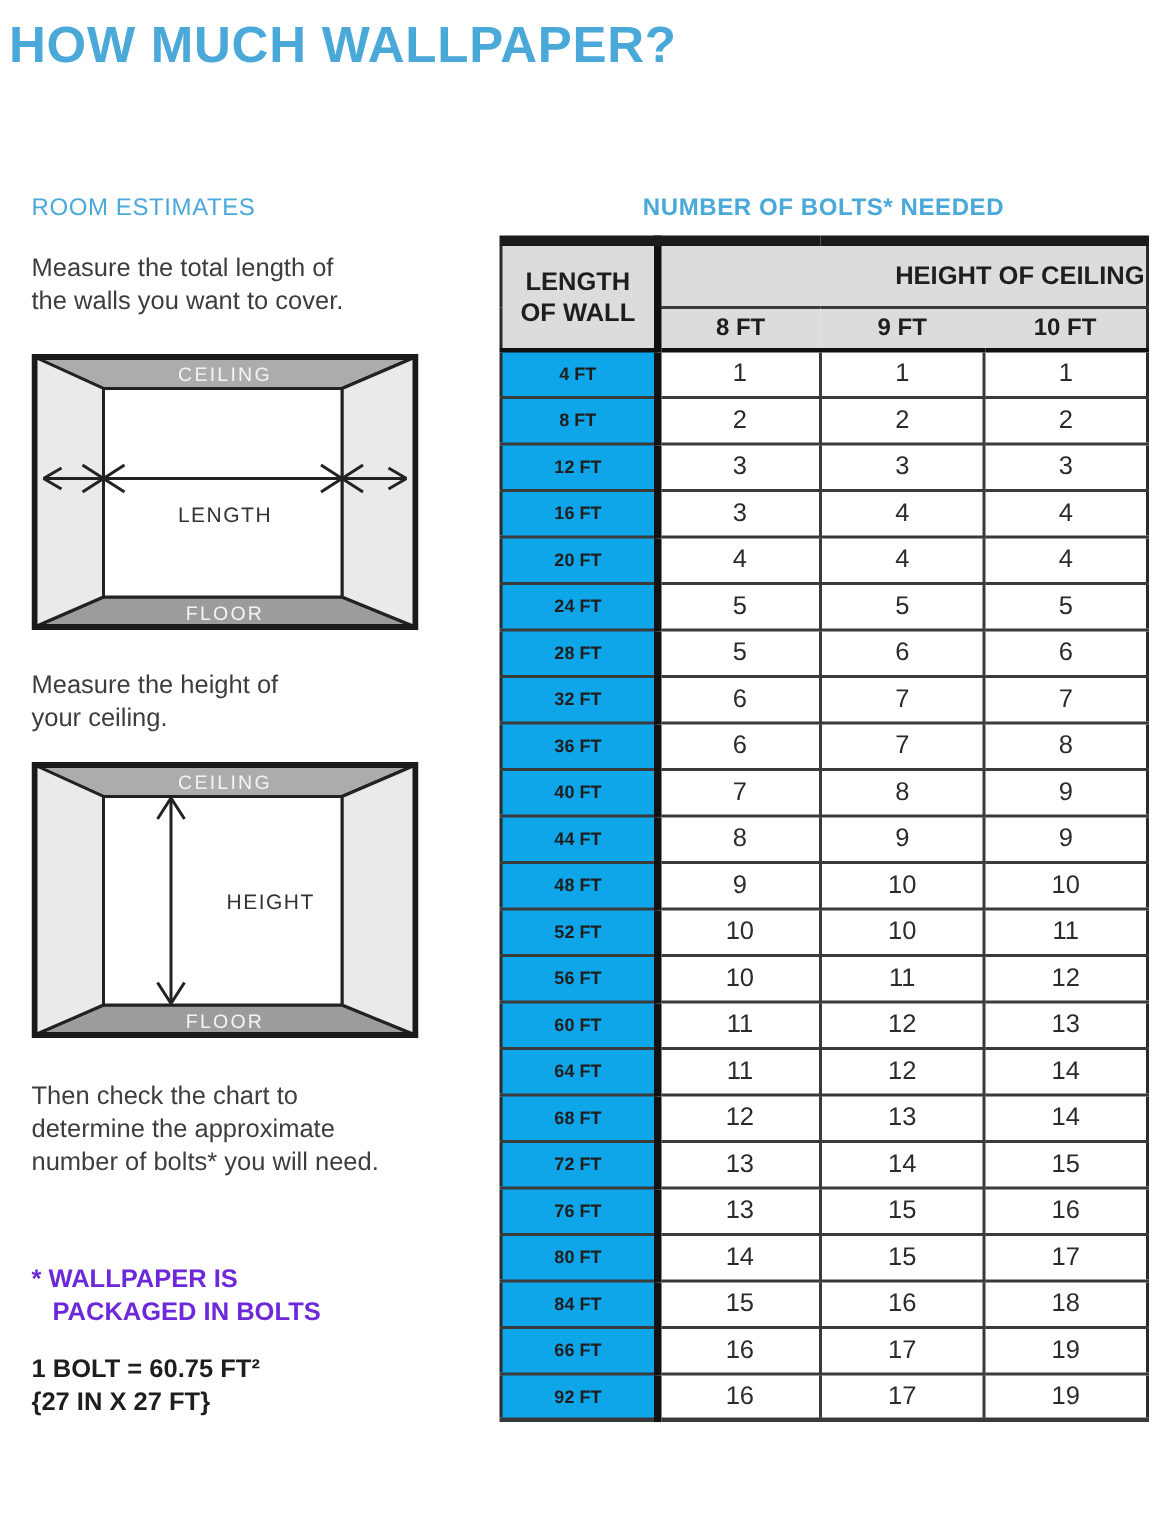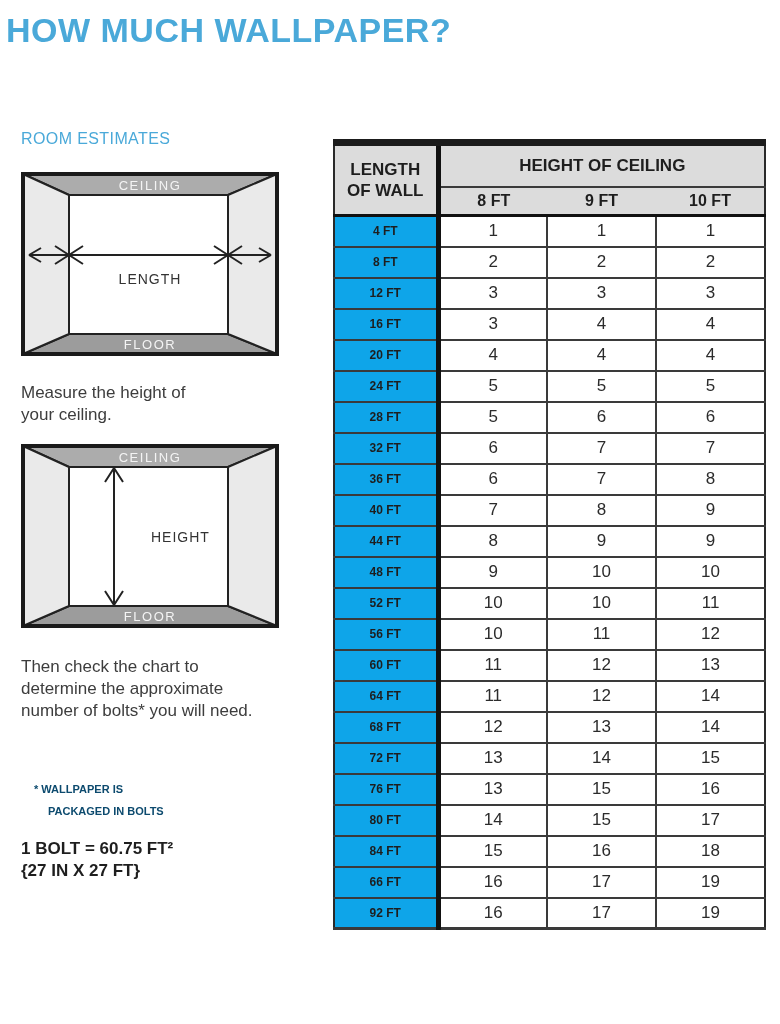--- a/index.html
+++ b/index.html
@@ -27,21 +27,21 @@
   .step {
     margin: 20px 0 0 0;
     font-size: 17px; line-height: 22px; color: #3d3d3d;
     white-space: pre-line;
   }
   .room-svg { display: block; margin-top: 24px; }
   .room-svg.second { margin-top: 18px; }
   .step.after-diagram { margin-top: 26px; }
   .step.last { margin-top: 28px; }
 
-  .footnote { margin-top: 56px; font-size: 11px; line-height: 22px; font-weight: bold; color: #0c4a6e; margin-left: 13px; }
+  .footnote { margin-top: 56px; font-size: 17px; line-height: 22px; font-weight: bold; color: #6d28d9; }
   .footnote .line2 { margin-left: 14px; }
   .bolt-info { margin-top: 16px; font-size: 17px; line-height: 22px; font-weight: bold; color: #1e1e1e; }
 
   
   .right-col { position: absolute; left: 333px; top: 130px; width: 432px; }
   .table-heading {
     text-align: center;
     font-size: 16px; font-weight: bold; letter-spacing: 0.4px;
     color: #4aa9d9;
   }
@@ -64,21 +64,21 @@
     border-bottom: 3px solid #111;
     font-size: 17px; font-weight: bold; color: #1e1e1e;
     white-space: pre-line; line-height: 21px;
     text-align: center; vertical-align: middle;
   }
   th.group {
     background: #dcdcdc;
     height: 44px;
     border-bottom: 2px solid #3a3a3a;
     font-size: 17px; font-weight: bold; color: #1e1e1e;
-    text-align: center; vertical-align: middle;
+    text-align: right; vertical-align: middle;
   }
   th.sub {
     background: #dcdcdc;
     height: 29px;
     border-bottom: 3px solid #111;
     font-size: 16px; font-weight: bold; color: #1e1e1e;
     text-align: center; vertical-align: middle;
   }
   tbody th {
     background: #0ea5e9;
@@ -104,20 +104,22 @@
 </head>
 <body>
 
 <div class="page">
 
   <div class="title">HOW MUCH WALLPAPER?</div>
 
   <div class="left-col">
     <div class="section-heading">ROOM ESTIMATES</div>
 
+    <p class="step">Measure the total length of
+the walls you want to cover.</p>
 
     <svg class="room-svg" width="258" height="184" viewBox="0 0 258 184">
 
       <polygon points="2,2 256,2 207,23 48,23" fill="#acacac" stroke="#222" stroke-width="2"></polygon>
       <polygon points="2,182 256,182 207,162 48,162" fill="#9c9c9c" stroke="#222" stroke-width="2"></polygon>
       <polygon points="2,2 48,23 48,162 2,182" fill="#eaeaea" stroke="#222" stroke-width="2"></polygon>
       <polygon points="256,2 207,23 207,162 256,182" fill="#eaeaea" stroke="#222" stroke-width="2"></polygon>
       <rect x="48" y="23" width="159" height="139" fill="#ffffff" stroke="#222" stroke-width="2"></rect>
       <rect x="2" y="2" width="254" height="180" fill="none" stroke="#1a1a1a" stroke-width="4"></rect>
 
@@ -163,20 +165,21 @@
       <div class="line2">PACKAGED IN BOLTS</div>
     </div>
 
     <div class="bolt-info">
       <div>1 BOLT = 60.75 FT²</div>
       <div>{27 IN X 27 FT}</div>
     </div>
   </div>
 
   <div class="right-col">
+    <div class="table-heading">NUMBER OF BOLTS* NEEDED</div>
 
     <table class="bolts">
       <colgroup>
         <col class="c-label">
           <col class="c-val">
           <col class="c-val">
           <col class="c-val">
       </colgroup>
       <thead>
         <tr>

